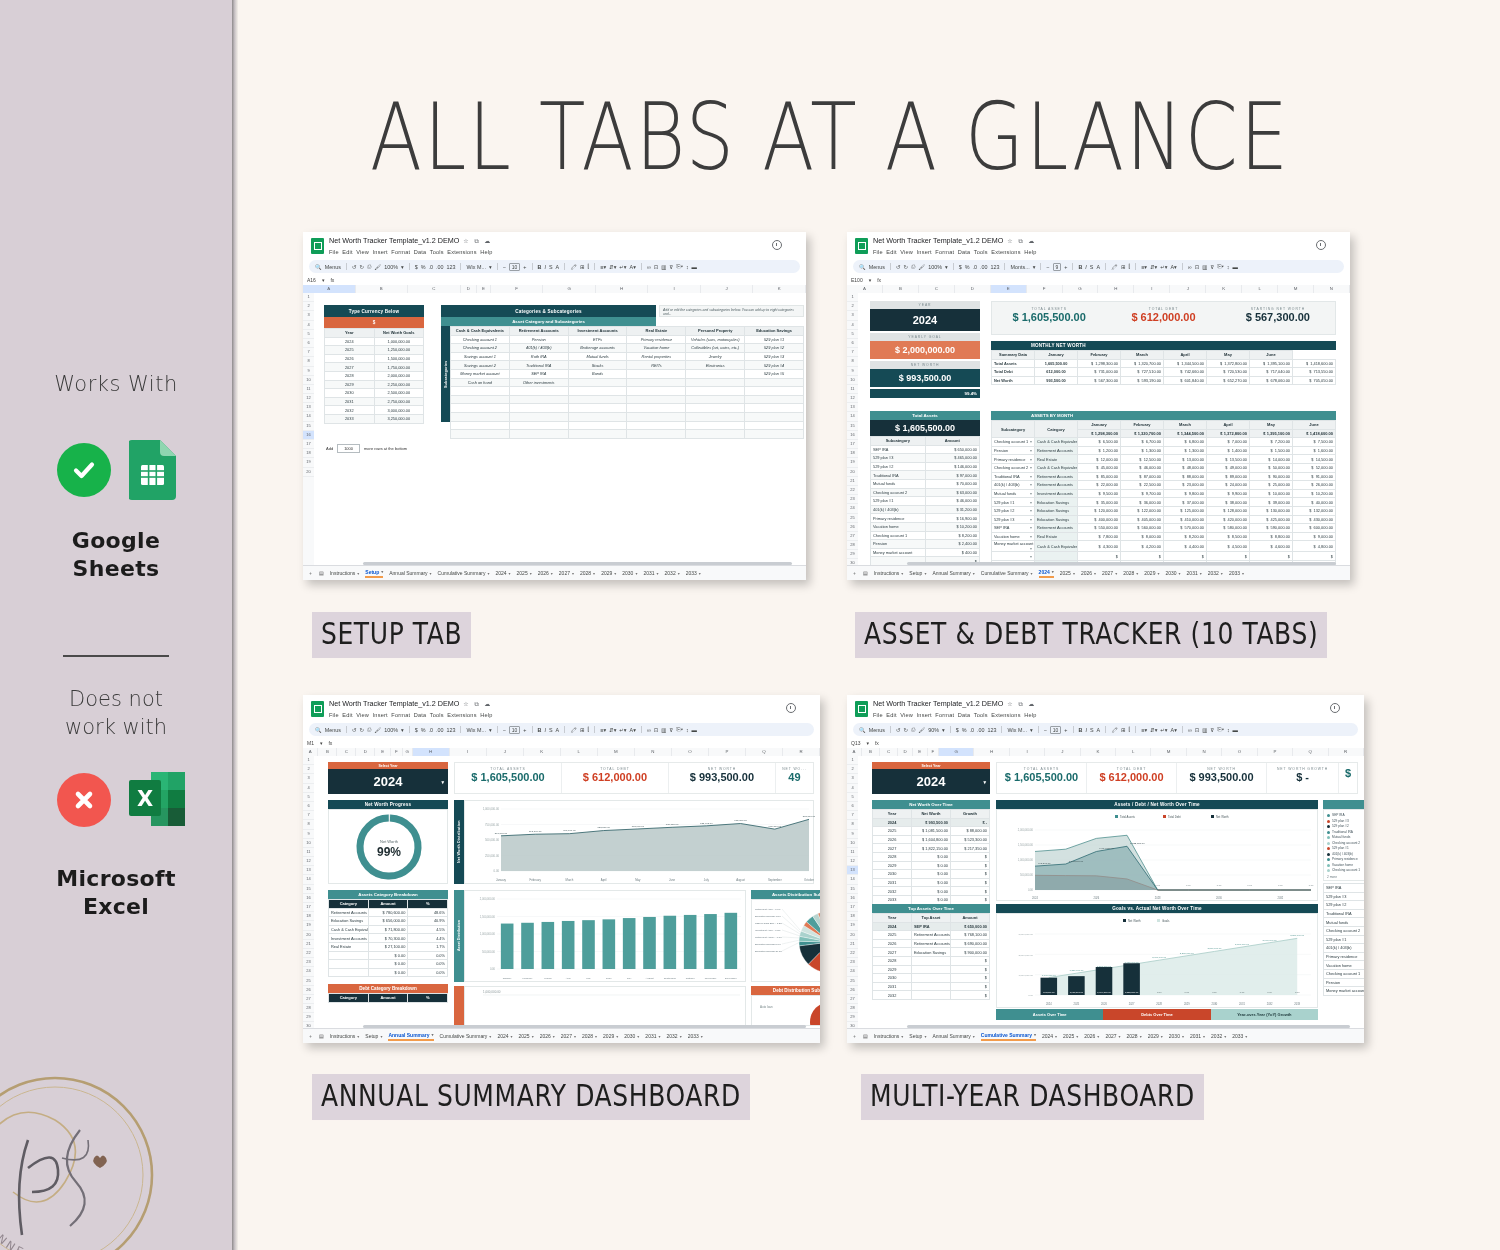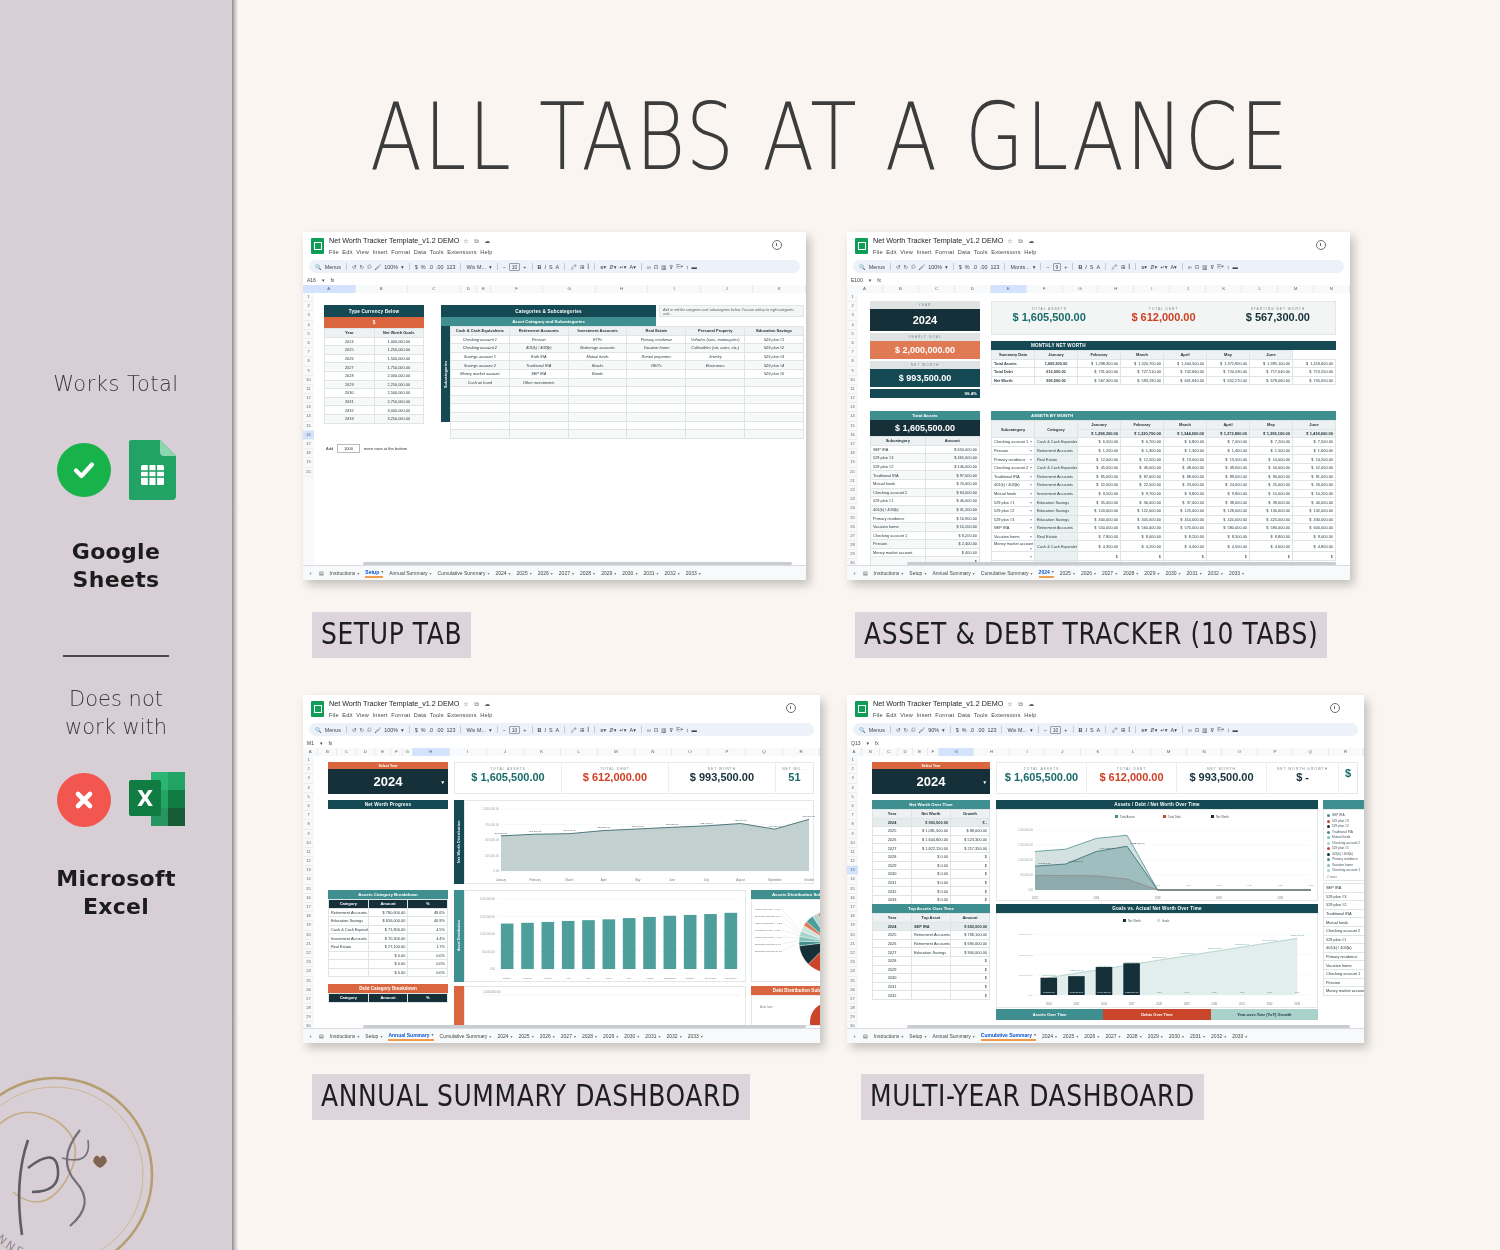--- a/index.html
+++ b/index.html
@@ -10,21 +10,21 @@
   .sidebar-edge{position:absolute;left:232px;top:0;width:6px;height:1250px;background:linear-gradient(to right,#8e8a8c,#c9c3c6 45%,#f4efe9);}
   .works-title{position:absolute;left:0;top:372px;width:232px;text-align:center;font-size:21px;color:#3a3a3a;letter-spacing:.5px;font-family:"DejaVu Sans",sans-serif;font-weight:300;}
   .icon-row{position:absolute;width:232px;display:flex;justify-content:center;align-items:center;gap:18px;}
   .icon-row.ok{top:440px;}
   .icon-row.no{top:770px;}
   .circle-ico{width:54px;height:54px;border-radius:50%;display:flex;align-items:center;justify-content:center;}
   .circle-ico.green{background:#17b24a;}
   .circle-ico.red{background:#f2564f;}
   .gs-ico{width:47px;height:60px;position:relative;}
   .brandname{position:absolute;width:232px;text-align:center;font-size:22px;font-weight:bold;color:#1c1c1c;line-height:1.28;letter-spacing:.3px;font-family:"DejaVu Sans",sans-serif;}
-  .brandname.gs{top:538px;}
+  .brandname.gs{top:527px;}
   .brandname.ms{top:865px;}
   .divider{position:absolute;left:63px;top:655px;width:106px;height:2px;background:#4a4a4a;}
   .works-title2{position:absolute;left:0;top:685px;width:232px;text-align:center;font-size:21px;color:#3a3a3a;line-height:1.35;font-family:"DejaVu Sans",sans-serif;font-weight:300;}
   .logo-wrap{position:absolute;left:-60px;bottom:-20px;width:230px;height:230px;opacity:.92;}
 
   
   .headline{position:absolute;left:340px;top:82px;width:980px;text-align:center;font-size:76px;letter-spacing:2px;color:#3c3c3c;font-family:"DejaVu Sans",sans-serif;font-weight:300;transform:scaleY(1.22);transform-origin:top center;}
 
   
   .shot{position:absolute;background:#fff;box-shadow:4px 5px 9px rgba(0,0,0,.22);overflow:hidden;}
@@ -88,21 +88,21 @@
   .teal{color:#1a6b6b;}.red{color:#cf3f23;}.dark{color:#16303a;}
 
   svg{display:block;}
 </style>
 </head>
 <body>
 
 <div class="sidebar"></div>
 <div class="sidebar-edge"></div>
 
-<div class="works-title">Works Total</div>
+<div class="works-title">Works With</div>
 
 <div class="icon-row ok">
   <div class="circle-ico green">
     <svg width="30" height="30" viewBox="0 0 30 30">
         <path d="M7 15.5 L12.5 21 L23 9.5" stroke="#fff" stroke-width="4.2" fill="none" stroke-linecap="round" stroke-linejoin="round"></path>
       </svg>
   </div>
   <div class="gs-ico">
     <svg width="47" height="60" viewBox="0 0 47 60">
       <path d="M3 0 h28 l16 16 v40 a4 4 0 0 1 -4 4 H3 a4 4 0 0 1 -4 -4 V4 a4 4 0 0 1 4 -4 z" fill="#21a366"></path>
@@ -1053,25 +1053,33 @@
         <div style="flex:1;padding-top:4px;border-right:1px solid #eceff0;">
           <div class="kpi-lbl">TOTAL DEBT</div>
             <div class="kpi-val red">$ 612,000.00</div>
           </div>
         <div style="flex:1;padding-top:4px;border-right:1px solid #eceff0;">
           <div class="kpi-lbl">NET WORTH</div>
             <div class="kpi-val dark">$ 993,500.00</div>
           </div>
         <div style="flex:.35;padding-top:4px;overflow:hidden;">
           <div class="kpi-lbl">NET WO...</div>
-            <div class="kpi-val teal">51</div>
+            <div class="kpi-val teal">49</div>
           </div>
       </div>
 
       <div class="blk hd-dark" style="left:14px;top:44px;width:120px;height:9px;">Net Worth Progress</div>
+      <div class="blk" style="left:14px;top:53px;width:120px;height:75px;background:#fff;border:1px solid #e3e8e8;">
+        <svg width="120" height="75" viewBox="0 0 120 75">
+          <circle cx="60" cy="37" r="29" fill="none" stroke="#e8eeee" stroke-width="7"></circle>
+          <circle cx="60" cy="37" r="29" fill="none" stroke="#3f8f90" stroke-width="7" stroke-dasharray="180.6 1.8" transform="rotate(-88 60 37)"></circle>
+          <text x="60" y="33" text-anchor="middle" font-family="Liberation Sans, sans-serif" font-size="4" fill="#5b6b6e">Net Worth</text>
+          <text x="60" y="46" text-anchor="middle" font-family="Liberation Sans, sans-serif" font-size="12" font-weight="bold" fill="#1d2b2f">99%</text>
+        </svg>
+      </div>
 
       <div class="blk hd-dark rot" style="left:140px;top:44px;width:10px;height:84px;">Net Worth Distribution</div>
       <div class="blk" style="left:150px;top:44px;width:350px;height:84px;background:#fff;border:1px solid #e3e8e8;">
         <svg width="350" height="84" viewBox="0 0 350 84" id="areaChart">
             <line x1="36" y1="70" x2="344" y2="70" stroke="#eef1f2" stroke-width="0.5"></line>
             <text x="34" y="71.4" text-anchor="end" font-size="2.8" fill="#9aa6a8" font-family="Liberation Sans, sans-serif">0.00</text>
             <line x1="36" y1="54.5" x2="344" y2="54.5" stroke="#eef1f2" stroke-width="0.5"></line>
             <text x="34" y="55.9" text-anchor="end" font-size="2.8" fill="#9aa6a8" font-family="Liberation Sans, sans-serif">250,000.00</text>
             <line x1="36" y1="39" x2="344" y2="39" stroke="#eef1f2" stroke-width="0.5"></line>
             <text x="34" y="40.4" text-anchor="end" font-size="2.8" fill="#9aa6a8" font-family="Liberation Sans, sans-serif">500,000.00</text>

